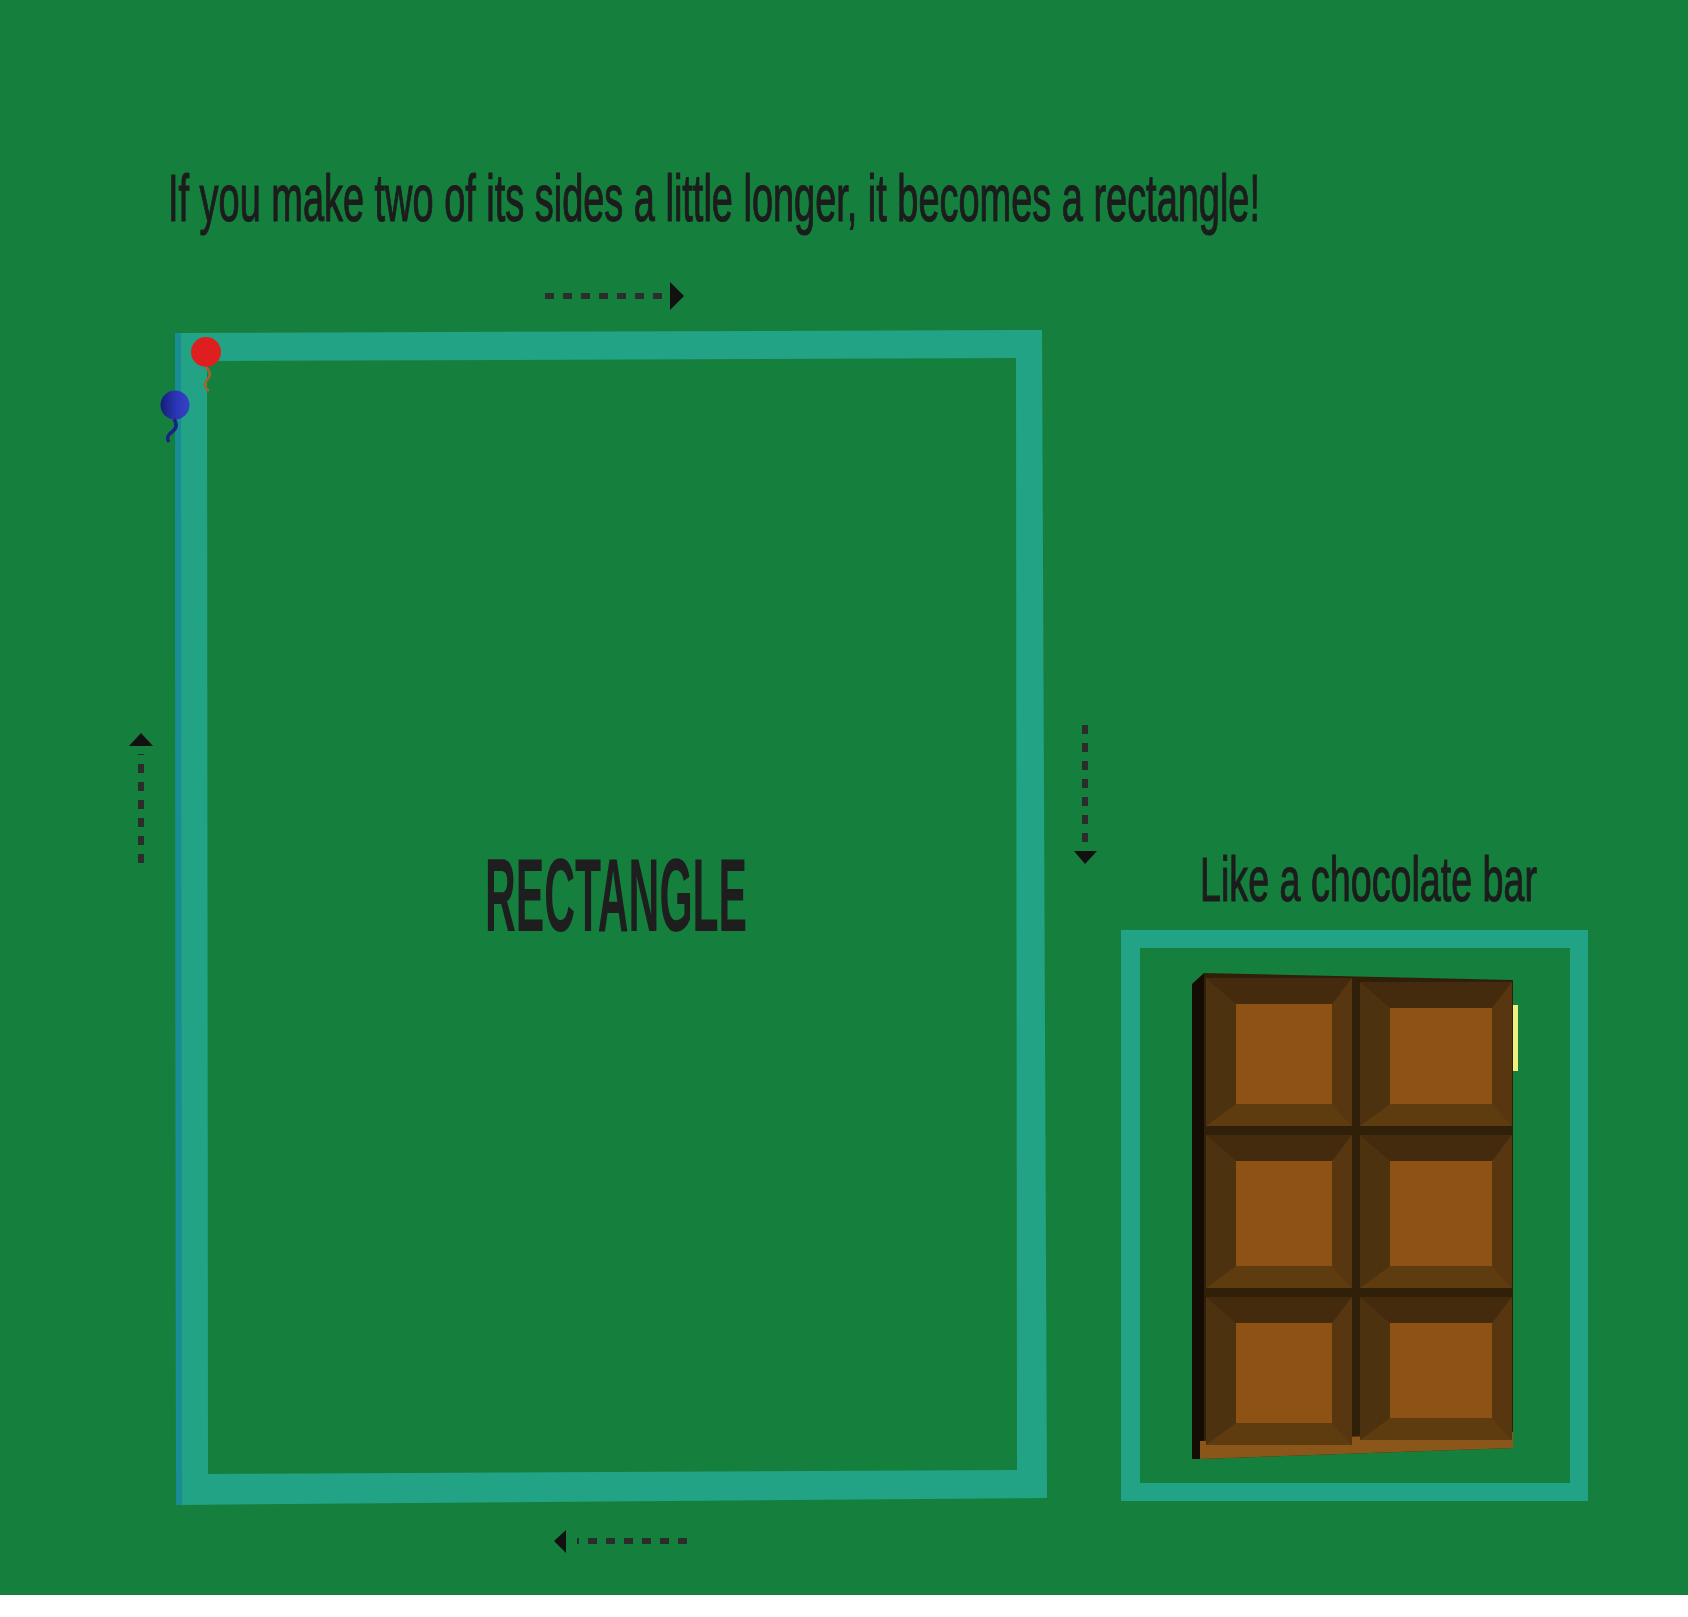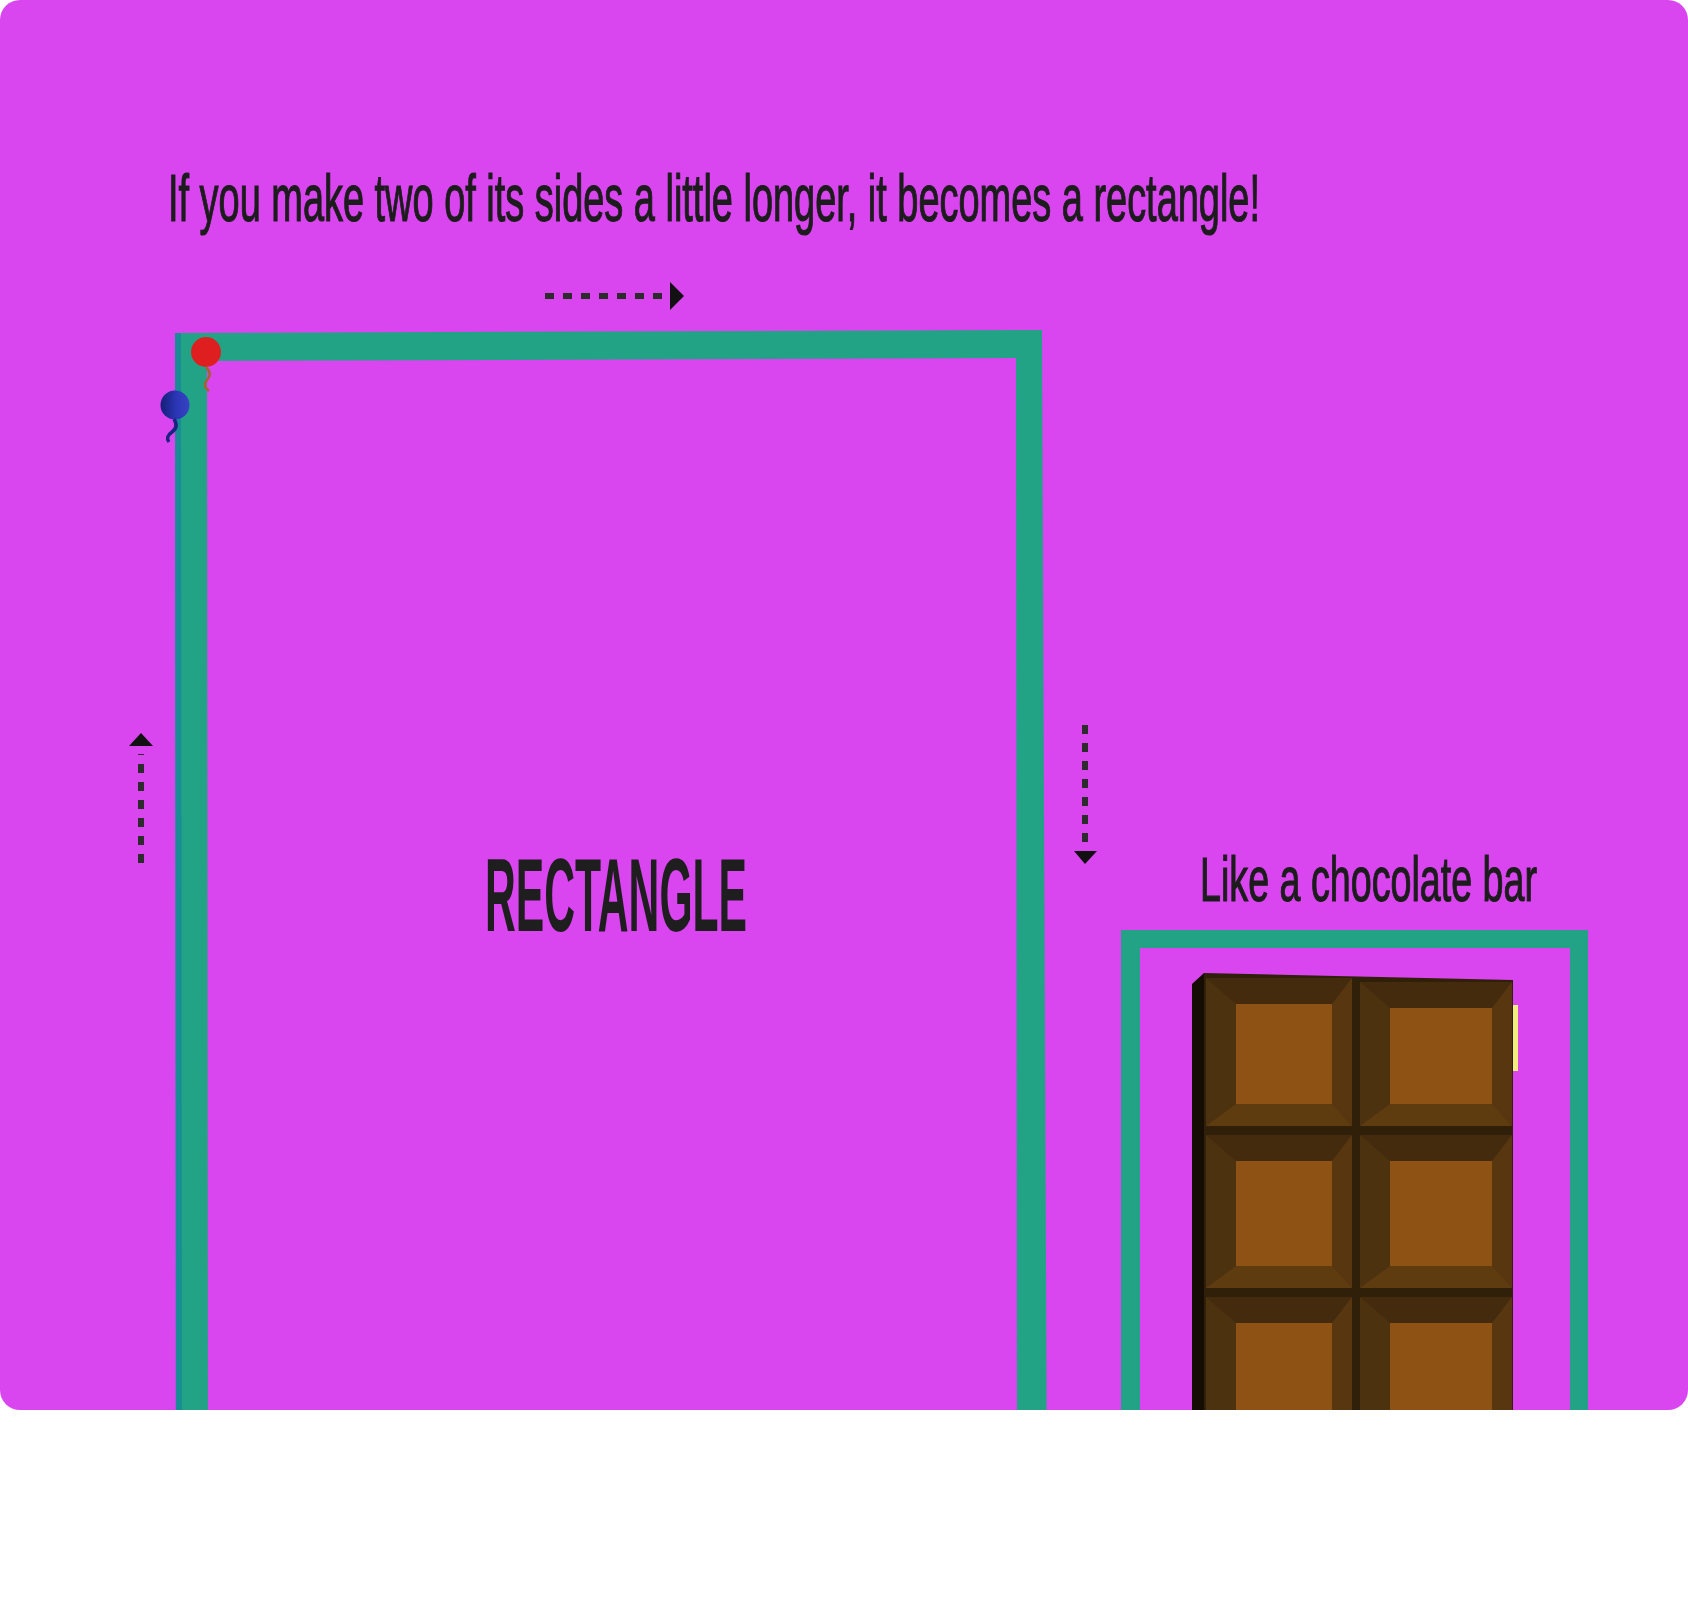--- a/index.html
+++ b/index.html
@@ -1,16 +1,16 @@
 <!DOCTYPE html>
 <html><head>
 <meta charset="utf-8">
 <style>
   html,body{margin:0;padding:0;background:#ffffff;}
-  .page{position:relative;width:1688px;height:1410px;background:#d946ef;overflow:hidden;border-radius:20px;}
+  .page{position:relative;width:1688px;height:1595px;background:#15803d;overflow:hidden;}
   svg text{font-family:"Liberation Sans", sans-serif;}
 </style>
 </head>
 <body>
 
 <div class="page">
 <svg width="1688" height="1617" viewBox="0 0 1688 1617" xmlns="http://www.w3.org/2000/svg">
   <defs>
     <linearGradient id="blueball" x1="0" y1="0" x2="1" y2="0">
       <stop offset="0" stop-color="#141f77"></stop>

